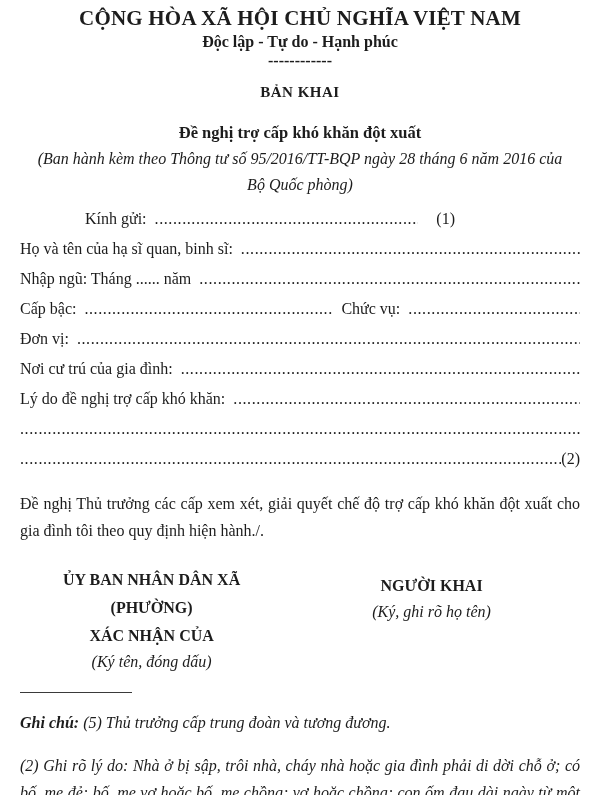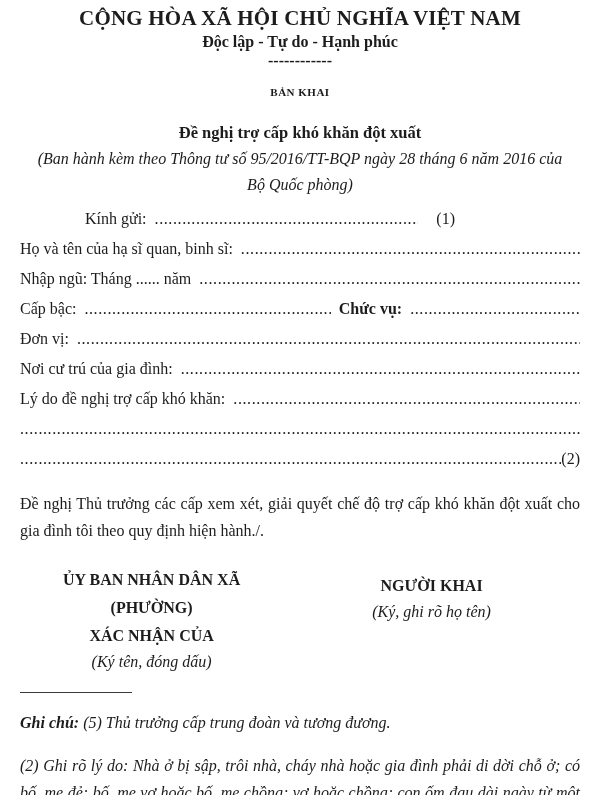--- a/index.html
+++ b/index.html
@@ -12,32 +12,32 @@
     color:#1c1c1c;
     font-family:"Liberation Serif","DejaVu Serif",serif;
     font-size:16px;
     padding:6px 20px 0 20px;
   }
   
   .doc-header{text-align:center;}
   .nat-title{font-size:21px;font-weight:bold;line-height:24px;letter-spacing:.2px;}
   .motto{font-size:16px;font-weight:bold;line-height:24px;}
   .dash-sep{font-weight:bold;line-height:14px;letter-spacing:0;}
-  .form-title{margin-top:12px;font-size:11px;font-weight:bold;line-height:24px;letter-spacing:.5px;}
+  .form-title{margin-top:12px;font-size:15px;font-weight:bold;line-height:24px;letter-spacing:.5px;}
   .form-subtitle{margin-top:16px;font-size:16.5px;font-weight:bold;line-height:26px;}
   .issuance{font-style:italic;line-height:26px;max-width:530px;margin:0 auto;}
   
   .form-body{margin-top:6px;}
   .row{display:flex;align-items:baseline;height:30px;line-height:30px;white-space:nowrap;}
   .lbl{flex:0 0 auto;margin-right:8px;}
   .dots{flex:1 1 0;overflow:hidden;white-space:nowrap;letter-spacing:.6px;color:#1c1c1c;}
   .marker{flex:0 0 auto;margin-left:18px;}
   .row-kinhgui{padding-left:65px;padding-right:125px;}
   .dots-mid{flex:1.45 1 0;}
-  .lbl-second{margin-left:8px;font-weight:bold;}
+  .lbl-second{margin-left:8px;}
   
   .closing{margin-top:16px;text-align:justify;line-height:27px;}
   
   .sig-block{display:flex;margin-top:22px;}
   .sig-left{flex:0 0 47%;text-align:center;}
   .sig-right{flex:1 1 auto;text-align:center;}
   .sig-bold{font-weight:bold;line-height:28px;}
   .sig-italic{font-style:italic;line-height:24px;}
   .sig-date{font-style:italic;line-height:28px;}
   .sig-right .sig-bold{margin-top:6px;}

